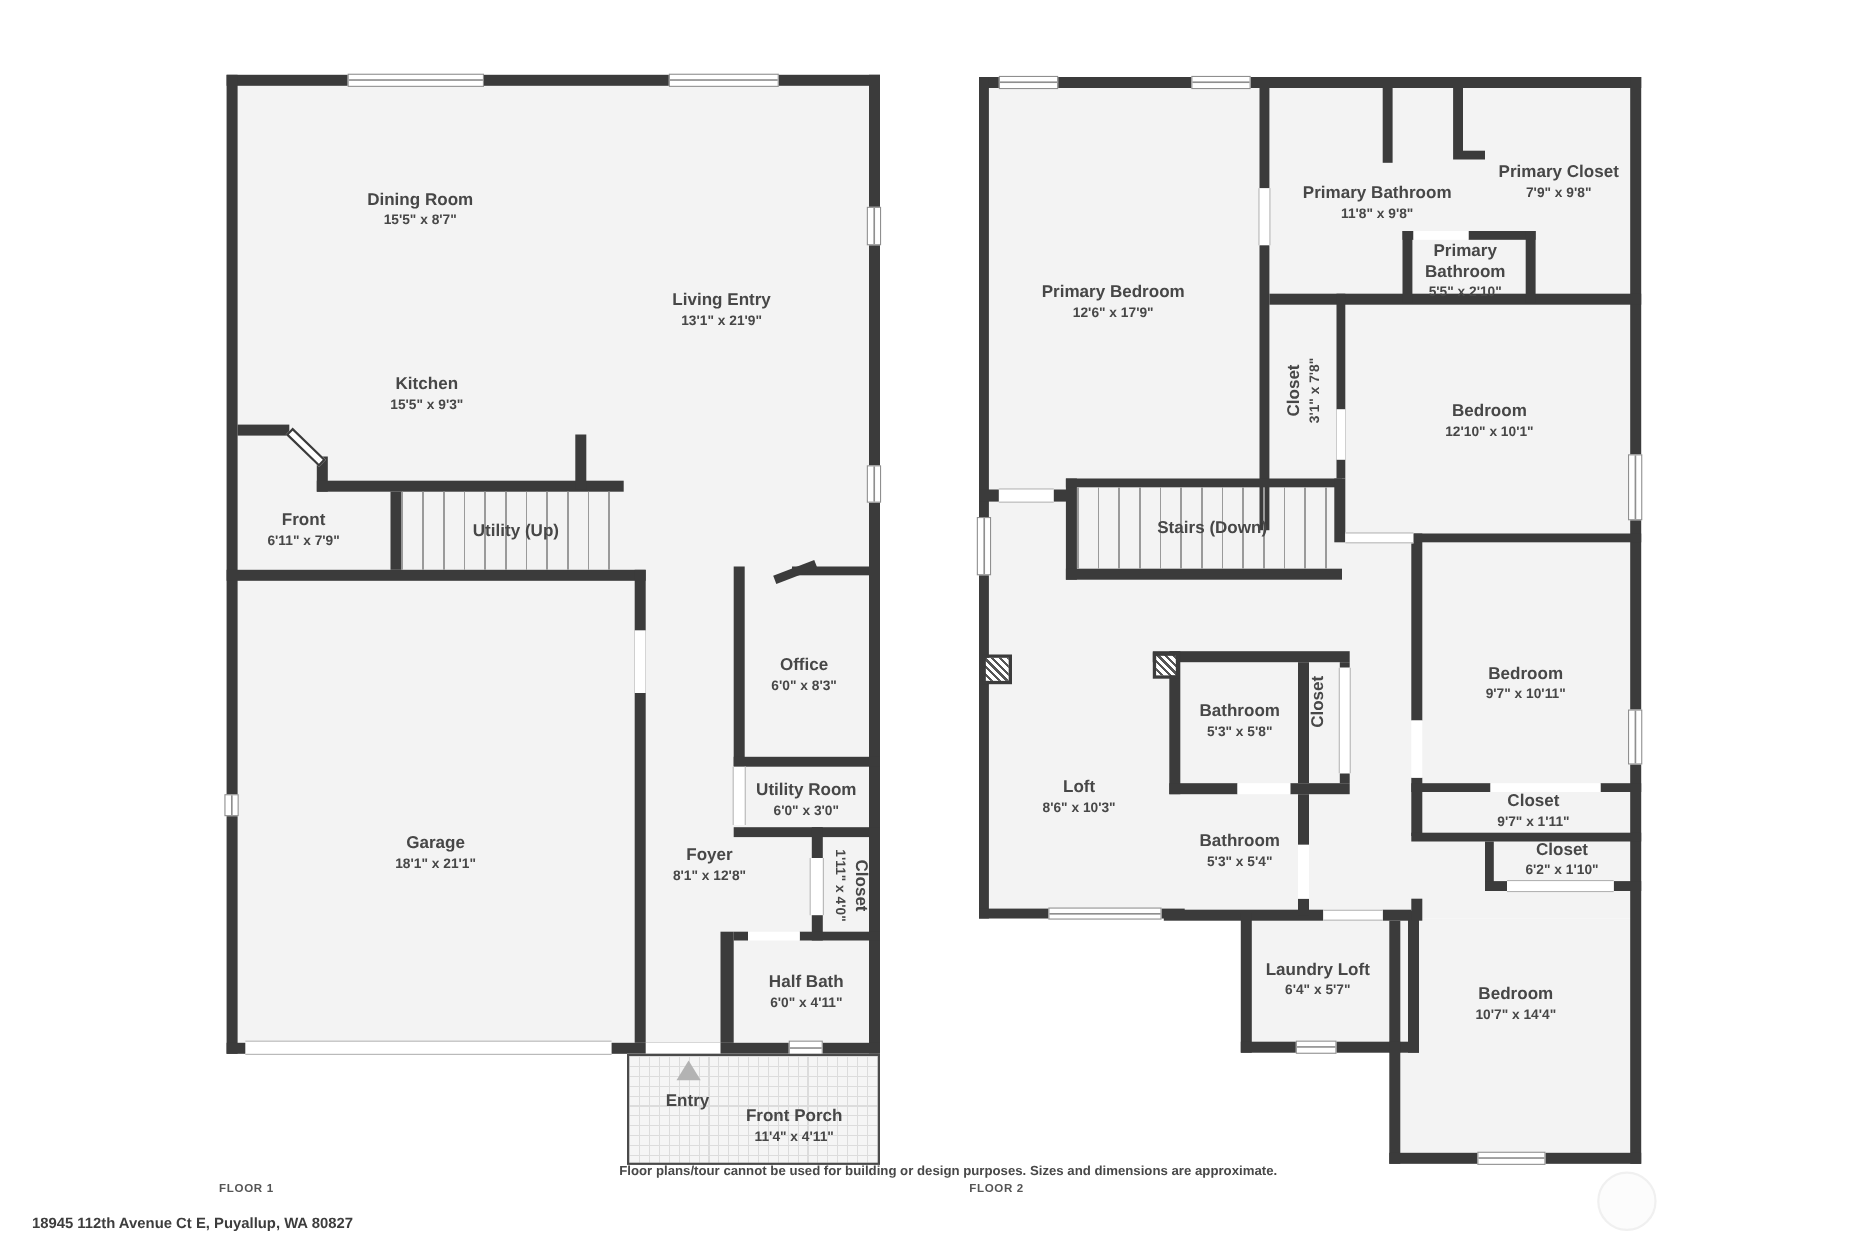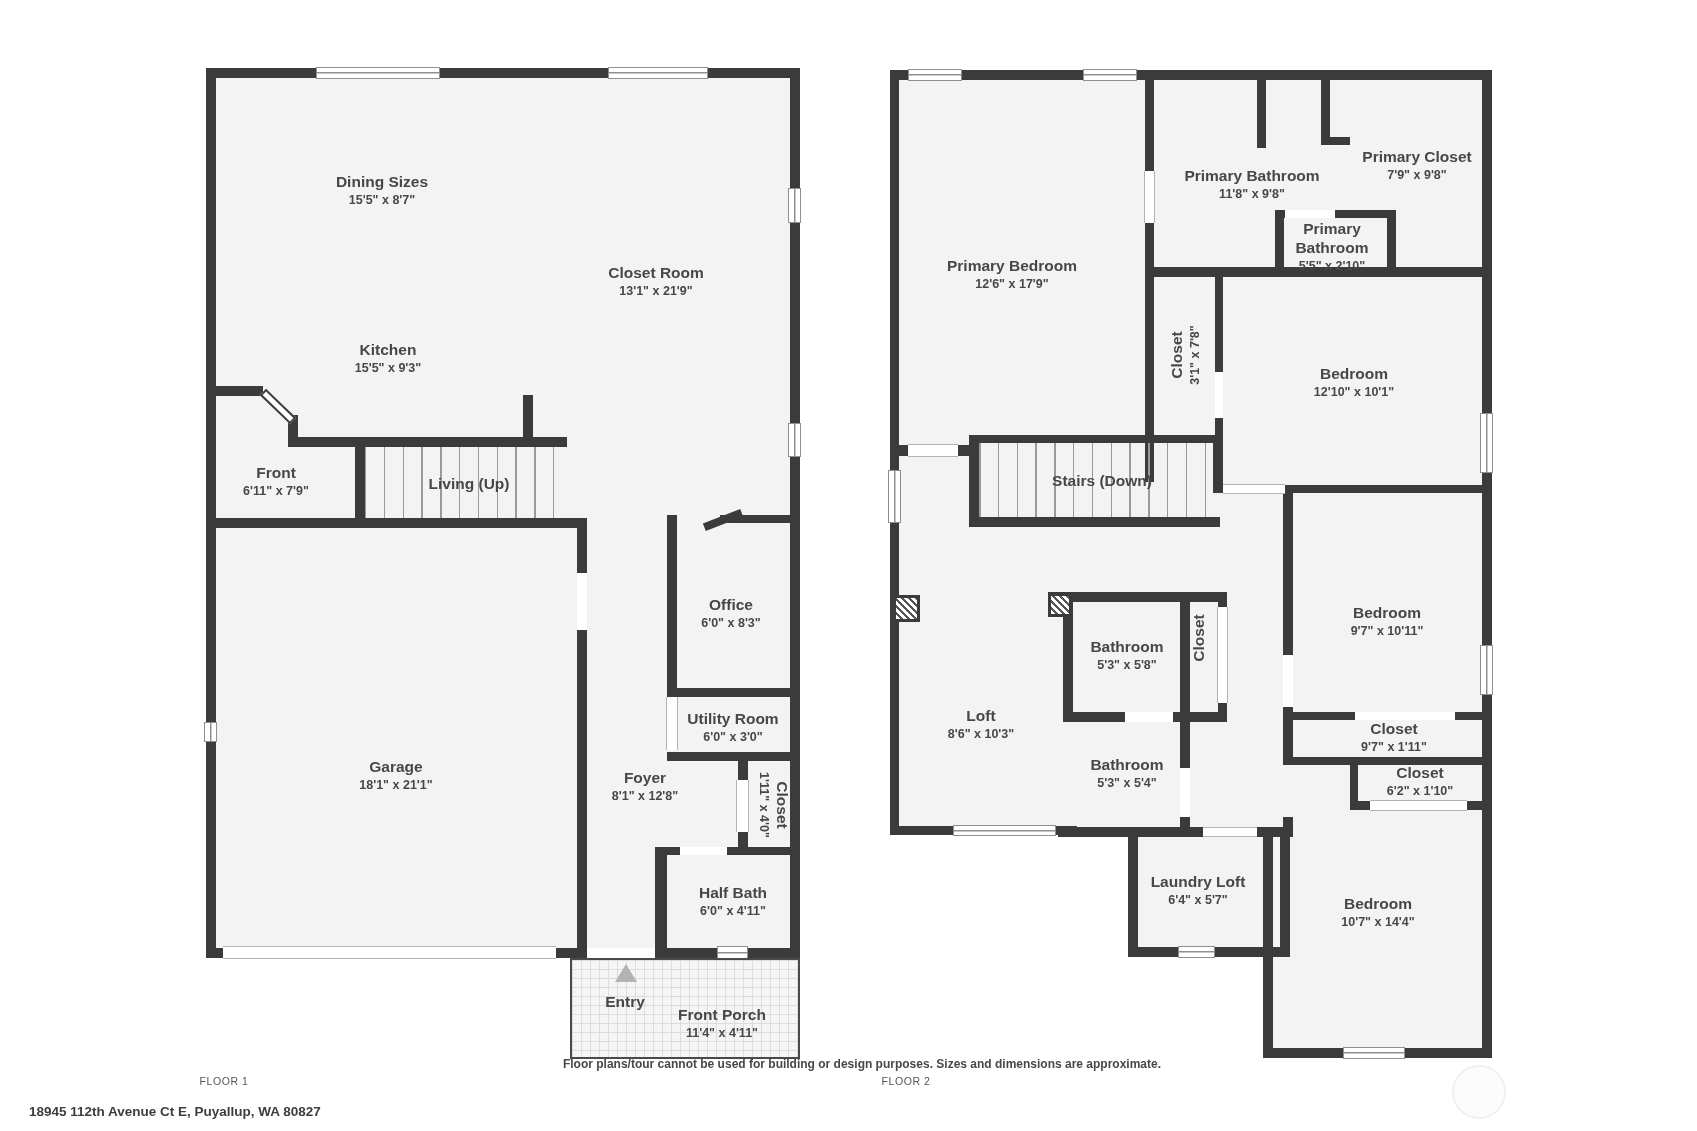--- a/index.html
+++ b/index.html
@@ -20,21 +20,21 @@
   .porch{position:absolute;box-sizing:border-box;border:2px solid #4a4a4a;background-color:#f5f5f5;
     background-image:repeating-linear-gradient(to right,#dcdcdc 0,#dcdcdc 1px,transparent 1px,transparent 9px),
                      repeating-linear-gradient(to bottom,#dcdcdc 0,#dcdcdc 1px,transparent 1px,transparent 9px);}
   .triangle{position:absolute;width:0;height:0;border-left:11px solid transparent;border-right:11px solid transparent;border-bottom:18px solid #b3b3b3;}
   .diag-dark{position:absolute;background:#3b3b3b;}
   .diag-leaf{position:absolute;box-sizing:border-box;background:#fff;border:2px solid #3b3b3b;}
   .wm-circle{position:absolute;border-radius:50%;border:2px solid #f0f0f0;background:#fcfcfc;}
   .room-label{position:absolute;text-align:center;color:#474747;white-space:nowrap;}
   .rname{font-weight:bold;font-size:15.5px;line-height:19px;white-space:pre-line;}
   .rdims{font-weight:bold;font-size:12.5px;line-height:16px;margin-top:1px;}
-  .floor-tag{position:absolute;font-weight:normal;font-size:10.5px;letter-spacing:0.6px;color:#555;transform:translateX(-50%);}
+  .floor-tag{position:absolute;font-weight:bold;font-size:10.5px;letter-spacing:0.6px;color:#555;transform:translateX(-50%);}
   .address{position:absolute;font-weight:bold;font-size:13.5px;color:#3d3d3d;}
   .disclaimer{position:absolute;font-weight:bold;font-size:12px;color:#484848;transform:translateX(-50%);}
 </style>
 </head>
 <body>
 
 <div id="canvas">
   <div id="plan-layer">
       <div class="fill" style="left: 206px; top: 68px; width: 594px; height: 890px;"></div>
       <div class="fill" style="left: 890px; top: 70px; width: 602px; height: 765px;"></div>
@@ -140,37 +140,37 @@
       <div class="open-h" style="left: 1370px; top: 800px; width: 97px; height: 11px;"></div>
       <div class="open-h" style="left: 1203px; top: 827px; width: 54px; height: 10px;"></div>
       <div class="hatch" style="left: 893px; top: 595px; width: 27px; height: 27px;"></div>
       <div class="hatch" style="left: 1048px; top: 593px; width: 24px; height: 24px;"></div>
       <div class="diag-leaf" style="left: 257px; top: 401.5px; width: 42px; height: 9px; transform: rotate(44deg);"></div>
       <div class="diag-dark" style="left: 703px; top: 516px; width: 40px; height: 8px; transform: rotate(-21deg);"></div>
       <div class="porch" style="left: 570px; top: 958px; width: 230px; height: 101px;"></div>
       <div class="triangle" style="left: 615px; top: 964px;"></div>
       <div class="wm-circle" style="left: 1452px; top: 1065px; width: 50px; height: 50px;"></div>
       <div class="room-label" style="left: 382px; top: 190px; transform: translate(-50%, -50%);">
-        <div class="rname">Dining Sizes</div>
+        <div class="rname">Dining Room</div>
         <div class="rdims">15'5" x 8'7"</div>
       </div>
       <div class="room-label" style="left: 656px; top: 281px; transform: translate(-50%, -50%);">
-        <div class="rname">Closet Room</div>
+        <div class="rname">Living Entry</div>
         <div class="rdims">13'1" x 21'9"</div>
       </div>
       <div class="room-label" style="left: 388px; top: 358px; transform: translate(-50%, -50%);">
         <div class="rname">Kitchen</div>
         <div class="rdims">15'5" x 9'3"</div>
       </div>
       <div class="room-label" style="left: 276px; top: 481px; transform: translate(-50%, -50%);">
         <div class="rname">Front</div>
         <div class="rdims">6'11" x 7'9"</div>
       </div>
       <div class="room-label" style="left: 469px; top: 483px; transform: translate(-50%, -50%);">
-        <div class="rname">Living (Up)</div>
+        <div class="rname">Utility (Up)</div>
       </div>
       <div class="room-label" style="left: 396px; top: 775px; transform: translate(-50%, -50%);">
         <div class="rname">Garage</div>
         <div class="rdims">18'1" x 21'1"</div>
       </div>
       <div class="room-label" style="left: 731px; top: 613px; transform: translate(-50%, -50%);">
         <div class="rname">Office</div>
         <div class="rdims">6'0" x 8'3"</div>
       </div>
       <div class="room-label" style="left: 733px; top: 727px; transform: translate(-50%, -50%);">

